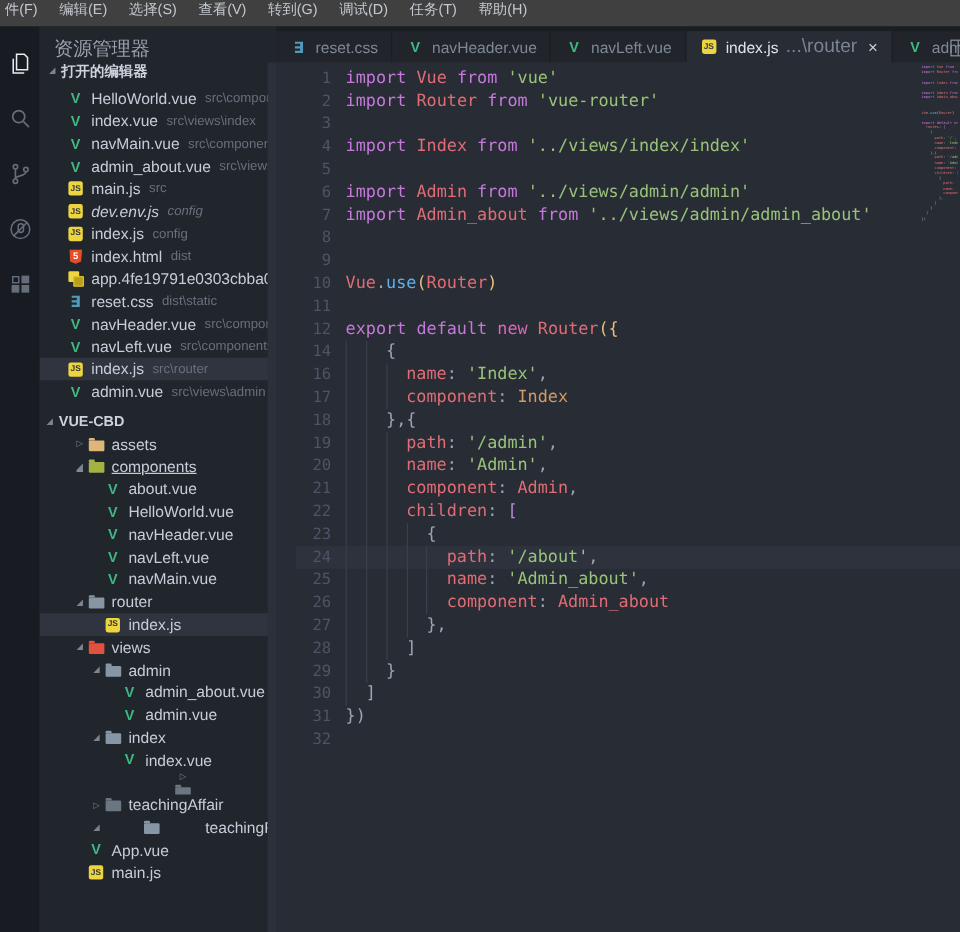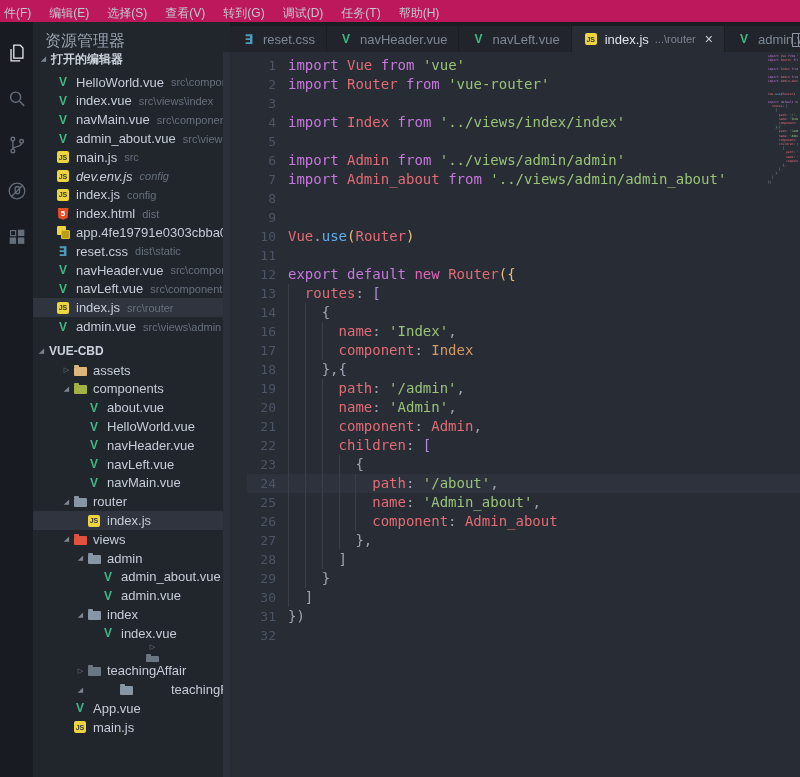--- a/index.html
+++ b/index.html
@@ -1,18 +1,18 @@
 <!DOCTYPE html>
 <html><head>
 <meta charset="utf-8">
 <style>
   html,body{margin:0;padding:0}
   body{width:800px;height:777px;overflow:hidden;background:#282c34;font-family:"Liberation Sans","DejaVu Sans",sans-serif;-webkit-font-smoothing:antialiased}
   
-  .menubar{height:22px;background:#be185d;display:flex;align-items:flex-end;font-size:12px;color:#c3c7cf;padding-left:1px}
+  .menubar{height:22px;background:#404040;display:flex;align-items:flex-start;font-size:12px;color:#c3c7cf;padding-left:1px}
   .menu-item{padding:0 9px;white-space:nowrap}
   .menu-item:first-child{padding-left:3px}
   
   .main{display:flex;height:755px}
   .activitybar{width:33px;background:#181b21;flex:none;display:flex;flex-direction:column;align-items:center;padding-top:8px}
   .act{height:46px;width:33px;display:flex;align-items:center;justify-content:center;color:#646d7a}
   .act.active{color:#e9ecf1}
   .sidebar{width:197px;flex:none;background:#21252c;position:relative;overflow:hidden}
   .sb-title{padding:9px 0 0 12px;font-size:16px;color:#99a2af;height:19px}
   .row{height:18.8px;display:flex;align-items:center;font-size:13px;color:#c6cdd8;white-space:nowrap;overflow:hidden}
@@ -38,21 +38,21 @@
   .ic-folder{width:13px;height:9px;border-radius:1px;position:relative;margin-top:2px}
   .ic-folder .ftab{position:absolute;top:-2px;left:0;width:5px;height:2px;border-radius:1px 1px 0 0;background:inherit}
   .sb-scroll{position:absolute;right:0;top:30px;bottom:0;width:7px;background:#2b303a}
   
   .editor-col{width:570px;flex:none;display:flex;flex-direction:column}
   .tabstrip-top{height:4px;background:#1a1d22}
   .tabbar{height:26px;background:#21252b;display:flex;position:relative;flex:none}
   .tab{display:flex;align-items:center;padding:0 11px;border-right:1px solid #1a1d22;font-size:13px;color:#7e8795;background:#21252b}
   .tab.active{background:#282c34;color:#dfe3ea}
   .tlabel{margin-left:6px}
-  .tdetail{margin-left:6px;font-size:11px;color:#7b8494}
+  .tdetail{margin-left:6px;font-size:16px;color:#7b8494}
   .tclose{margin-left:9px;color:#c9ced8;font-size:14px;line-height:1}
   .tab-actions{position:absolute;right:-6px;top:7px;width:12px;height:12px;border:1px solid #8b93a1;background:transparent}
   .tab-actions:before{content:"";position:absolute;left:5px;top:0;bottom:0;width:1px;background:#8b93a1}
   .codearea{position:relative;background:#282c34;flex:1;padding-top:4px;overflow:hidden}
   .cl{height:19px;display:flex;font-family:"DejaVu Sans Mono","Liberation Mono",monospace;font-size:14px;line-height:19px}
   .cl.active{background:linear-gradient(to right,rgba(0,0,0,0) 0 17px,#2d323d 17px)}
   .ln{flex:none;width:46px;padding-right:12px;text-align:right;color:#4c5566;font-size:13px}
   .ct{white-space:pre}
   .ig{display:inline-block;width:2ch;height:19px;box-sizing:border-box;border-left:1px solid #3a4049;vertical-align:top}
   .tk-kw{color:#c678dd}
@@ -237,21 +237,21 @@
     <div id="tree-items">
         <div class="row tree-row" style="padding-left: 28px;">
           <span class="tw">▷</span>
           <span class="fi">
             <span class="ic-folder" style="background: rgb(220, 182, 122); display: block;">
               <span class="ftab"></span>
             </span>
           </span>
           <span class="fname">assets</span>
         </div>
-        <div class="row tree-row" style="padding-left: 28px;">
+        <div class="row tree-row" style="padding-left: 28px; text-decoration: underline;">
           <span class="tw">◢</span>
           <span class="fi">
             <span class="ic-folder" style="background: rgb(163, 178, 68); display: block;">
               <span class="ftab"></span>
             </span>
           </span>
           <span class="fname">components</span>
         </div>
         <div class="row tree-row" style="padding-left: 53px;">
           <span class="fi">
@@ -484,24 +484,20 @@
             <span class="ln">10</span>
             <span class="ct"><span class="tk-red">Vue</span><span class="tk-pun">.</span><span class="tk-blue">use</span><span class="tk-gold">(</span><span class="tk-red">Router</span><span class="tk-gold">)</span></span>
           </div>
           <div class="cl">
             <span class="ln">11</span>
             <span class="ct"></span>
           </div>
           <div class="cl">
             <span class="ln">12</span>
             <span class="ct"><span class="tk-kw">export default </span><span class="tk-new">new </span><span class="tk-red">Router</span><span class="tk-gold">({</span></span>
-          </div>
-          <div class="cl">
-            <span class="ln">13</span>
-            <span class="ct"><span class="ig"></span><span class="tk-red">routes</span><span class="tk-pun">: </span><span class="tk-lav">[</span></span>
           </div>
           <div class="cl">
             <span class="ln">14</span>
             <span class="ct"><span class="ig"></span><span class="ig"></span><span class="tk-pun">{</span></span>
           </div>
           <div class="cl">
             <span class="ln">16</span>
             <span class="ct"><span class="ig"></span><span class="ig"></span><span class="ig"></span><span class="tk-red">name</span><span class="tk-pun">: </span><span class="tk-str">'Index'</span><span class="tk-pun">,</span></span>
           </div>
           <div class="cl">

